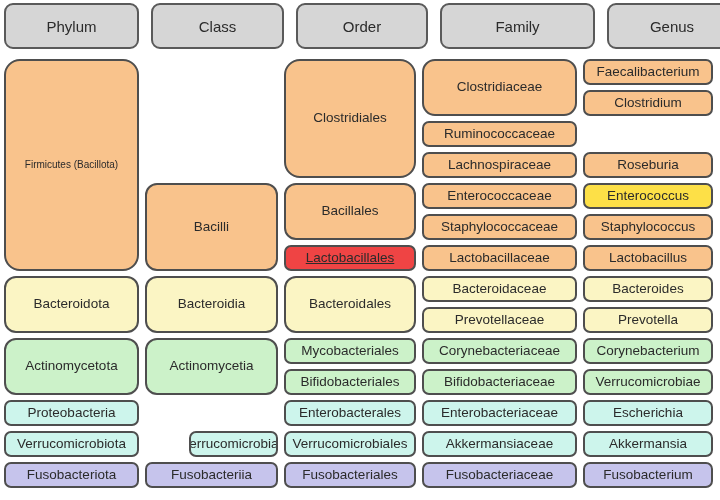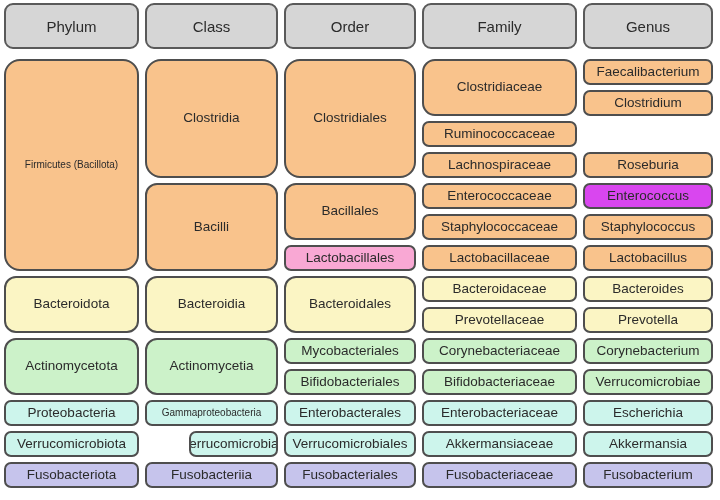--- a/index.html
+++ b/index.html
@@ -13,21 +13,21 @@
     height: 500px;
     overflow: hidden;
   }
   .wrap {
     padding: 3px 0 0 4px;
     box-sizing: border-box;
   }
   .header-row {
     display: grid;
     grid-template-columns: 135px 133px 132px 155px 130px;
-    column-gap: 6px;
+    column-gap: 12px;
   }
   .header-box {
     height: 46px;
     box-sizing: border-box;
     background: var(--header_fill, #d6d6d6);
     border: 2px solid var(--header_border, #5a5a5a);
     border-radius: 9px;
     display: flex;
     align-items: center;
     justify-content: center;
@@ -71,30 +71,28 @@
       <div class="header-box">Family</div>
       <div class="header-box">Genus</div>
     </div>
   <div class="grid">
       <div class="box r4 small" style="grid-area: 1 / 1 / span 7; background: rgb(249, 195, 140);">Firmicutes (Bacillota)</div>
       <div class="box r2" style="grid-area: 8 / 1 / span 2; background: rgb(251, 245, 196);">Bacteroidota</div>
       <div class="box r2" style="grid-area: 10 / 1 / span 2; background: rgb(204, 242, 201);">Actinomycetota</div>
       <div class="box r1" style="grid-area: 12 / 1 / span 1; background: rgb(205, 245, 236);">Proteobacteria</div>
       <div class="box r1" style="grid-area: 13 / 1 / span 1; background: rgb(205, 245, 236);">Verrucomicrobiota</div>
       <div class="box r1" style="grid-area: 14 / 1 / span 1; background: rgb(198, 196, 236);">Fusobacteriota</div>
-      <div class="box r4" style="grid-area: 1 / 2 / span 4; background: rgb(249, 195, 140);">Clostridia</div>
       <div class="box r2" style="grid-area: 5 / 2 / span 3; background: rgb(249, 195, 140);">Bacilli</div>
       <div class="box r2" style="grid-area: 8 / 2 / span 2; background: rgb(251, 245, 196);">Bacteroidia</div>
       <div class="box r2" style="grid-area: 10 / 2 / span 2; background: rgb(204, 242, 201);">Actinomycetia</div>
-      <div class="box r1 small" style="grid-area: 12 / 2 / span 1; background: rgb(205, 245, 236);">Gammaproteobacteria</div>
       <div class="box r1" style="grid-area: 13 / 2 / span 1; background: rgb(205, 245, 236); margin-left: 44px;">Verrucomicrobiae</div>
       <div class="box r1" style="grid-area: 14 / 2 / span 1; background: rgb(198, 196, 236);">Fusobacteriia</div>
       <div class="box r4" style="grid-area: 1 / 3 / span 4; background: rgb(249, 195, 140);">Clostridiales</div>
       <div class="box r2" style="grid-area: 5 / 3 / span 2; background: rgb(249, 195, 140);">Bacillales</div>
-      <div class="box r1" style="grid-area: 7 / 3 / span 1; background: #f9a8d4;">Lactobacillales</div>
+      <div class="box r1" style="grid-area: 7 / 3 / span 1; background: #ef4444; text-decoration: underline;">Lactobacillales</div>
       <div class="box r2" style="grid-area: 8 / 3 / span 2; background: rgb(251, 245, 196);">Bacteroidales</div>
       <div class="box r1" style="grid-area: 10 / 3 / span 1; background: rgb(204, 242, 201);">Mycobacteriales</div>
       <div class="box r1" style="grid-area: 11 / 3 / span 1; background: rgb(204, 242, 201);">Bifidobacteriales</div>
       <div class="box r1" style="grid-area: 12 / 3 / span 1; background: rgb(205, 245, 236);">Enterobacterales</div>
       <div class="box r1" style="grid-area: 13 / 3 / span 1; background: rgb(205, 245, 236);">Verrucomicrobiales</div>
       <div class="box r1" style="grid-area: 14 / 3 / span 1; background: rgb(198, 196, 236);">Fusobacteriales</div>
       <div class="box r2" style="grid-area: 1 / 4 / span 2; background: rgb(249, 195, 140); border-radius: 13px;">Clostridiaceae</div>
       <div class="box r1" style="grid-area: 3 / 4 / span 1; background: rgb(249, 195, 140);">Ruminococcaceae</div>
       <div class="box r1" style="grid-area: 4 / 4 / span 1; background: rgb(249, 195, 140);">Lachnospiraceae</div>
       <div class="box r1" style="grid-area: 5 / 4 / span 1; background: rgb(249, 195, 140);">Enterococcaceae</div>
@@ -103,21 +101,21 @@
       <div class="box r1" style="grid-area: 8 / 4 / span 1; background: rgb(251, 245, 196);">Bacteroidaceae</div>
       <div class="box r1" style="grid-area: 9 / 4 / span 1; background: rgb(251, 245, 196);">Prevotellaceae</div>
       <div class="box r1" style="grid-area: 10 / 4 / span 1; background: rgb(204, 242, 201);">Corynebacteriaceae</div>
       <div class="box r1" style="grid-area: 11 / 4 / span 1; background: rgb(204, 242, 201);">Bifidobacteriaceae</div>
       <div class="box r1" style="grid-area: 12 / 4 / span 1; background: rgb(205, 245, 236);">Enterobacteriaceae</div>
       <div class="box r1" style="grid-area: 13 / 4 / span 1; background: rgb(205, 245, 236);">Akkermansiaceae</div>
       <div class="box r1" style="grid-area: 14 / 4 / span 1; background: rgb(198, 196, 236);">Fusobacteriaceae</div>
       <div class="box r1" style="grid-area: 1 / 5 / span 1; background: rgb(249, 195, 140);">Faecalibacterium</div>
       <div class="box r1" style="grid-area: 2 / 5 / span 1; background: rgb(249, 195, 140);">Clostridium</div>
       <div class="box r1" style="grid-area: 4 / 5 / span 1; background: rgb(249, 195, 140);">Roseburia</div>
-      <div class="box r1" style="grid-area: 5 / 5 / span 1; background: #d946ef;">Enterococcus</div>
+      <div class="box r1" style="grid-area: 5 / 5 / span 1; background: #fde047;">Enterococcus</div>
       <div class="box r1" style="grid-area: 6 / 5 / span 1; background: rgb(249, 195, 140);">Staphylococcus</div>
       <div class="box r1" style="grid-area: 7 / 5 / span 1; background: rgb(249, 195, 140);">Lactobacillus</div>
       <div class="box r1" style="grid-area: 9 / 5 / span 1; background: rgb(251, 245, 196);">Prevotella</div>
       <div class="box r1" style="grid-area: 8 / 5 / span 1; background: rgb(251, 245, 196);">Bacteroides</div>
       <div class="box r1" style="grid-area: 10 / 5 / span 1; background: rgb(204, 242, 201);">Corynebacterium</div>
       <div class="box r1" style="grid-area: 11 / 5 / span 1; background: rgb(204, 242, 201);">Verrucomicrobiae</div>
       <div class="box r1" style="grid-area: 12 / 5 / span 1; background: rgb(205, 245, 236);">Escherichia</div>
       <div class="box r1" style="grid-area: 13 / 5 / span 1; background: rgb(205, 245, 236);">Akkermansia</div>
       <div class="box r1" style="grid-area: 14 / 5 / span 1; background: rgb(198, 196, 236);">Fusobacterium</div>
     </div>

